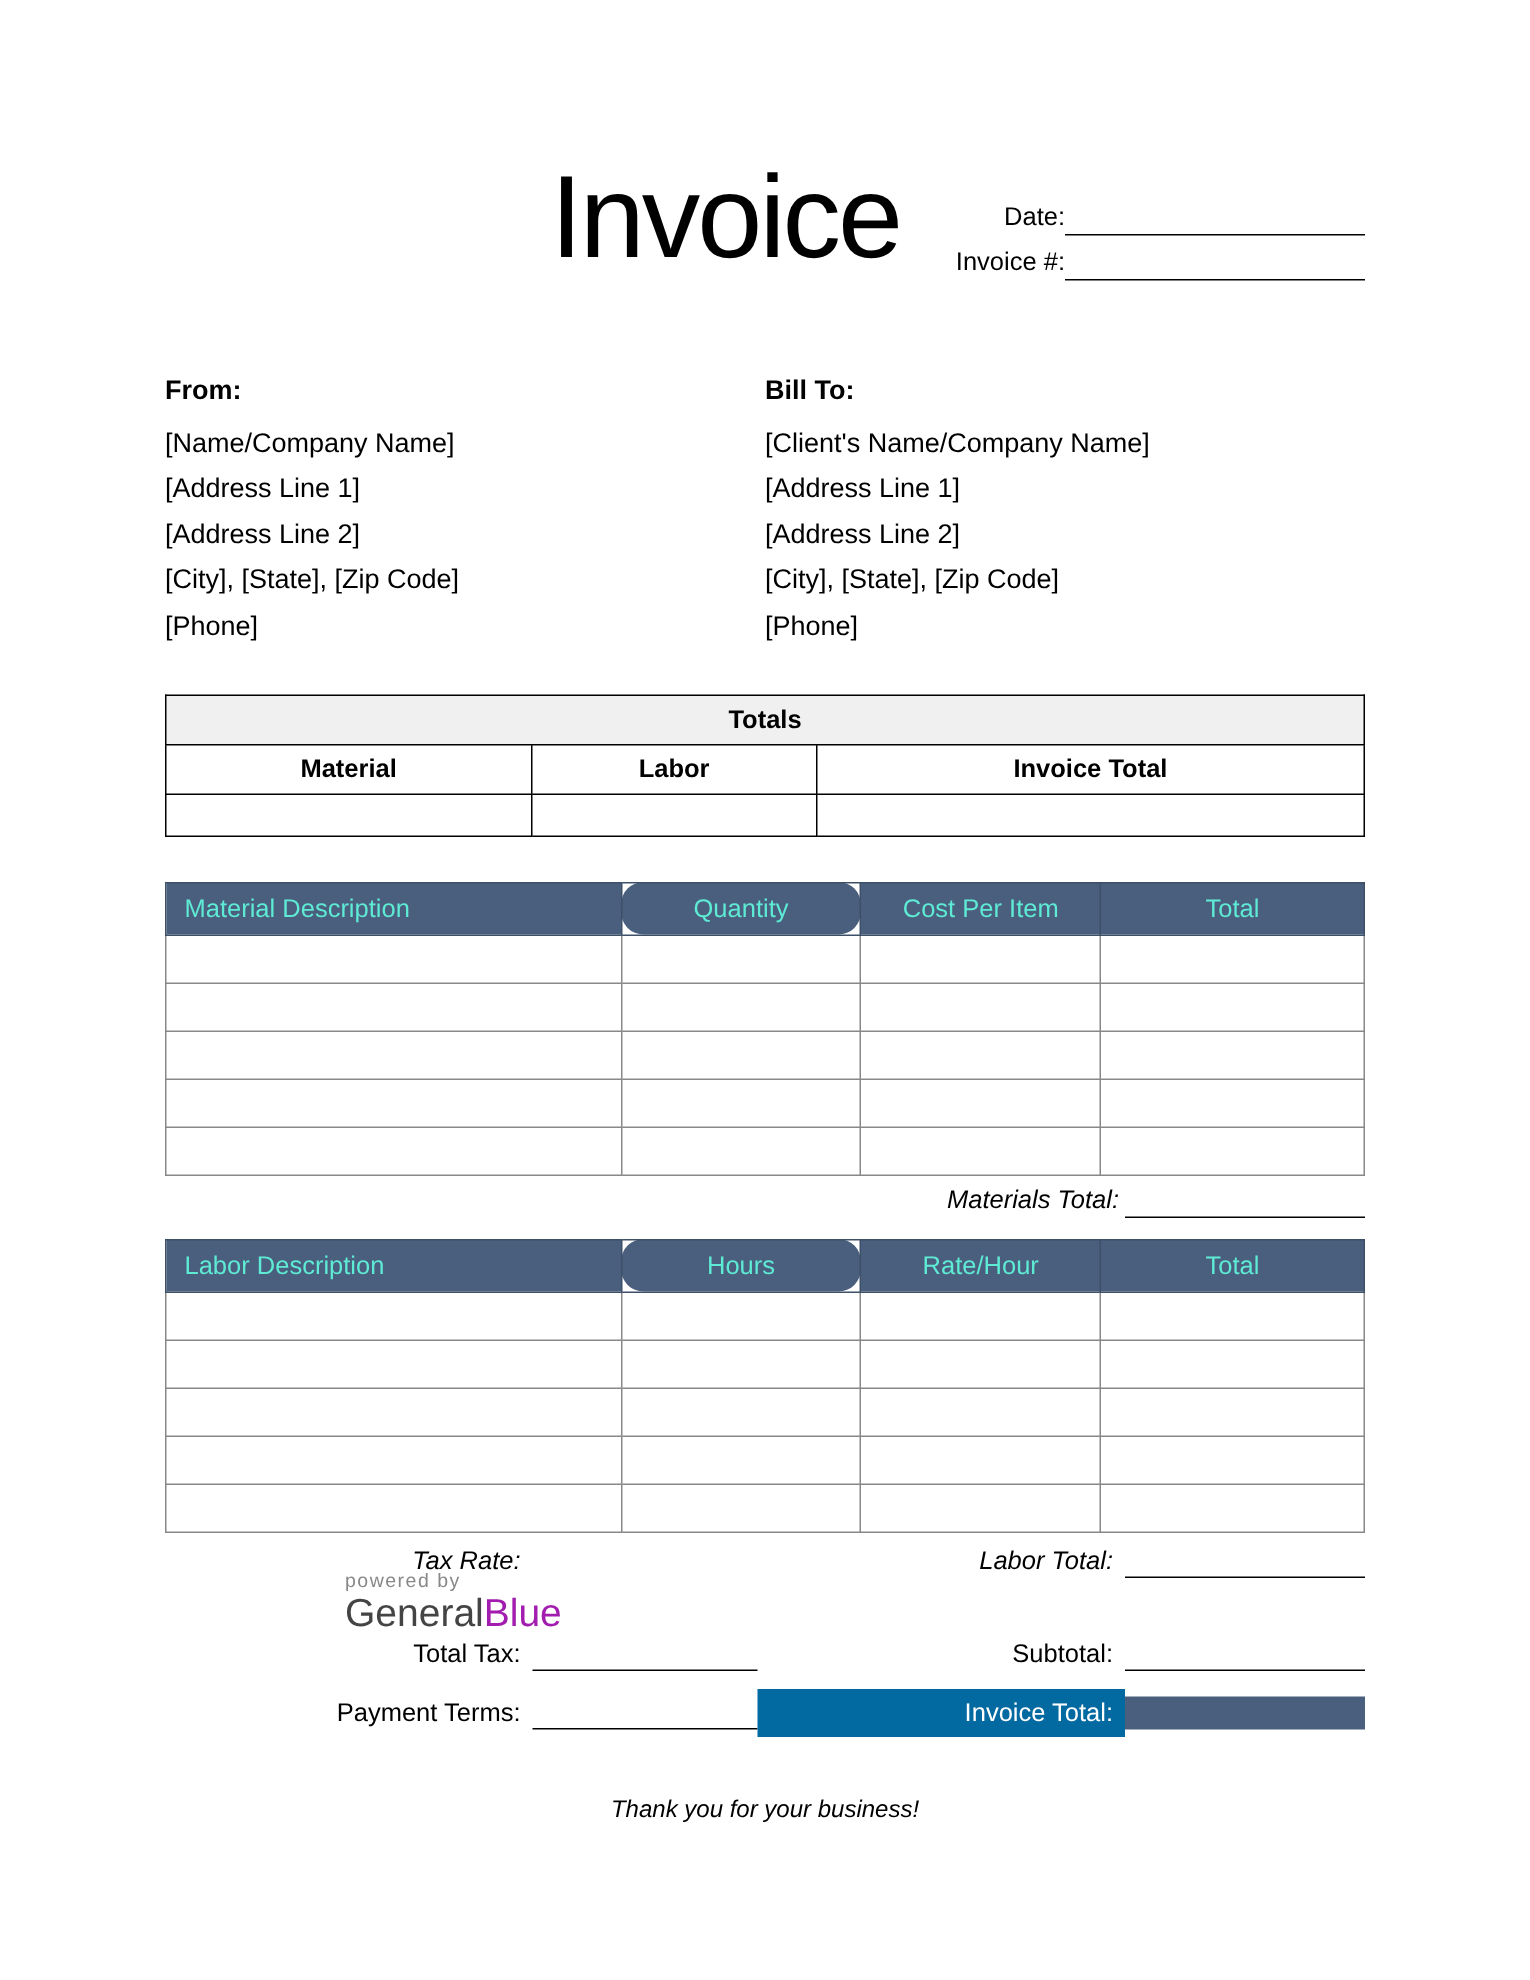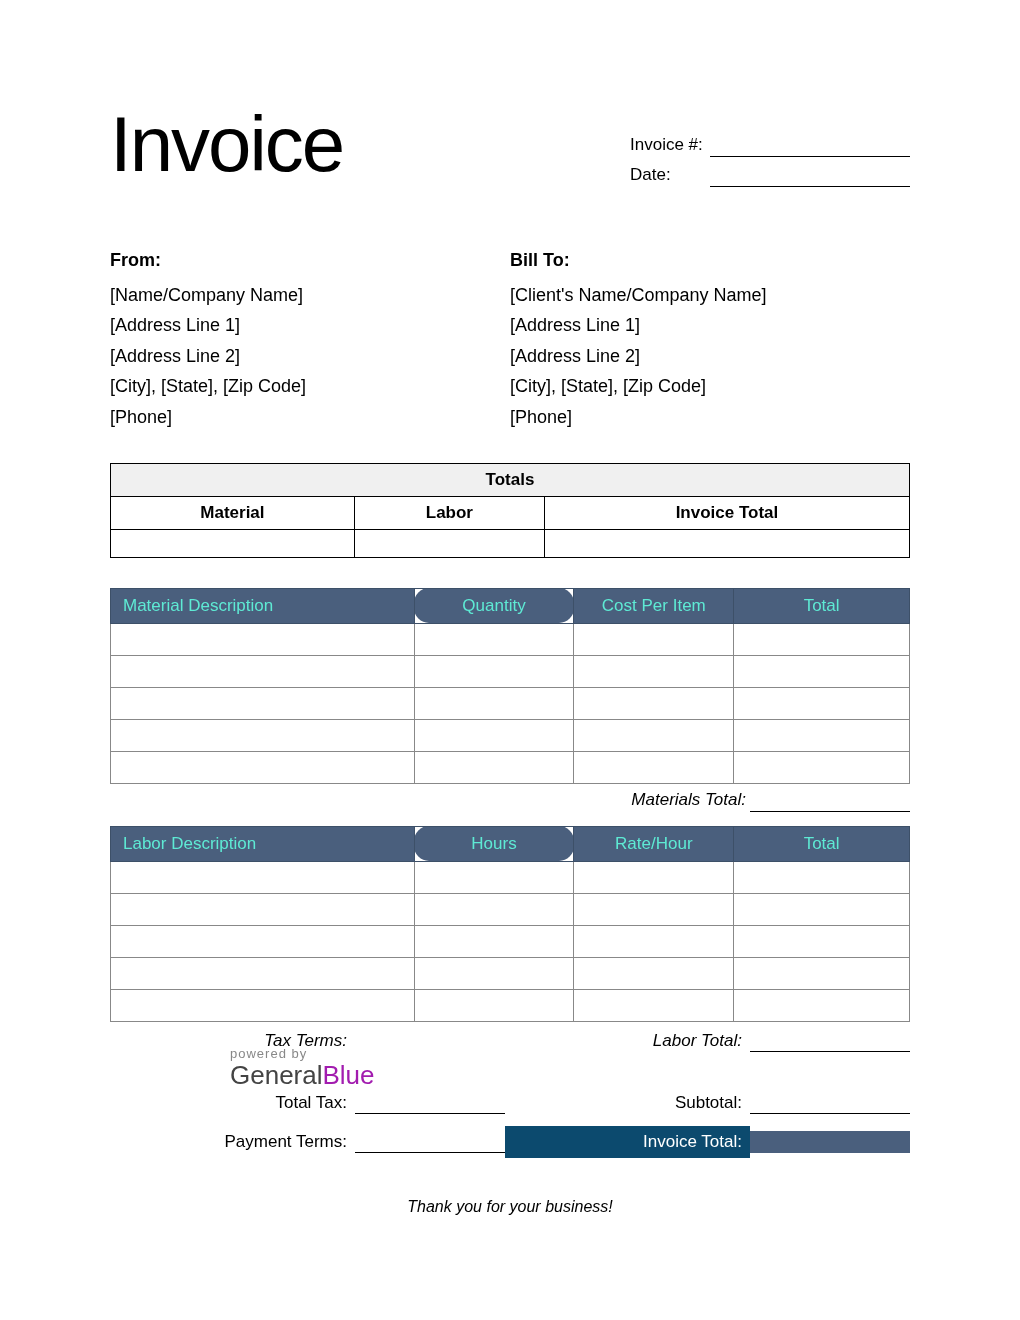--- a/index.html
+++ b/index.html
@@ -8,20 +8,21 @@
     background: #ffffff;
     width: 1020px;
     height: 1320px;
     padding: 105px 110px 40px 110px;
     color: #000;
   }
   .header-row {
     display: flex;
     align-items: flex-start;
     margin-bottom: 50px;
+    text-align: right;
   }
   .title {
     font-size: 78px;
     font-weight: 400;
     letter-spacing: -2px;
     line-height: 1;
     flex: 1;
   }
   .meta {
     width: 310px;
@@ -97,21 +98,21 @@
     row-gap: 12px;
     margin-top: 8px;
     align-items: center;
     font-size: 17px;
   }
   .footer-grid .flbl { text-align: right; padding-right: 8px; font-style: italic; }
   .footer-grid .flbl.normal { font-style: normal; }
   .footer-grid .fval { border-bottom: 1px solid #000; height: 22px; }
   .footer-grid .fval.nb { border-bottom: none; }
   .invoice-total-bar {
-    background: #0c4a6e;
+    background: #0369a1;
     color: #fff;
     text-align: center;
     padding: 6px 0;
     grid-column: 3 / 4;
     font-style: normal !important;
   }
   .invoice-total-val {
     background: #4a5f7d;
     color: #fff;
     grid-column: 4 / 5;
@@ -138,25 +139,25 @@
   .wrap { position: relative; width: 100%; height: 100%; }
 </style>
 </head>
 <body>
 <div class="wrap">
 
 <div class="header-row">
   <div class="title">Invoice</div>
   <div class="meta">
     <div class="meta-row">
-      <div class="meta-label">Invoice #:</div>
+      <div class="meta-label">Date:</div>
       <div class="meta-value"></div>
     </div>
     <div class="meta-row">
-      <div class="meta-label">Date:</div>
+      <div class="meta-label">Invoice #:</div>
       <div class="meta-value"></div>
     </div>
   </div>
 </div>
 
 <div class="addresses">
   <div class="addr-block">
     <div class="addr-title">From:</div>
     <div>[Name/Company Name]</div>
     <div>[Address Line 1]</div>
@@ -272,21 +273,21 @@
   <tr>
           <td></td>
           <td></td>
           <td></td>
           <td></td>
         </tr>
 </tbody>
     </table>
 
 <div class="footer-grid">
-  <div class="flbl">Tax Terms:</div>
+  <div class="flbl">Tax Rate:</div>
   <div class="fval nb"></div>
   <div class="flbl">Labor Total:</div>
   <div class="fval"></div>
 
   <div style="grid-column:1/5;height:16px"></div>
 
   <div class="flbl normal">Total Tax:</div>
   <div class="fval"></div>
   <div class="flbl normal">Subtotal:</div>
   <div class="fval"></div>

